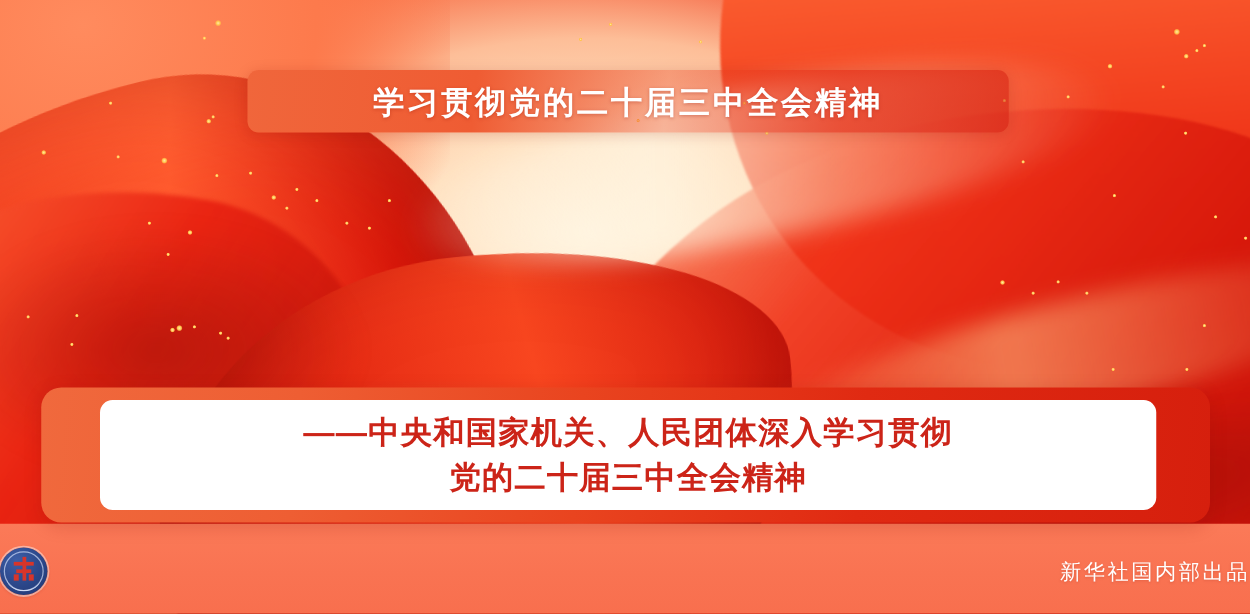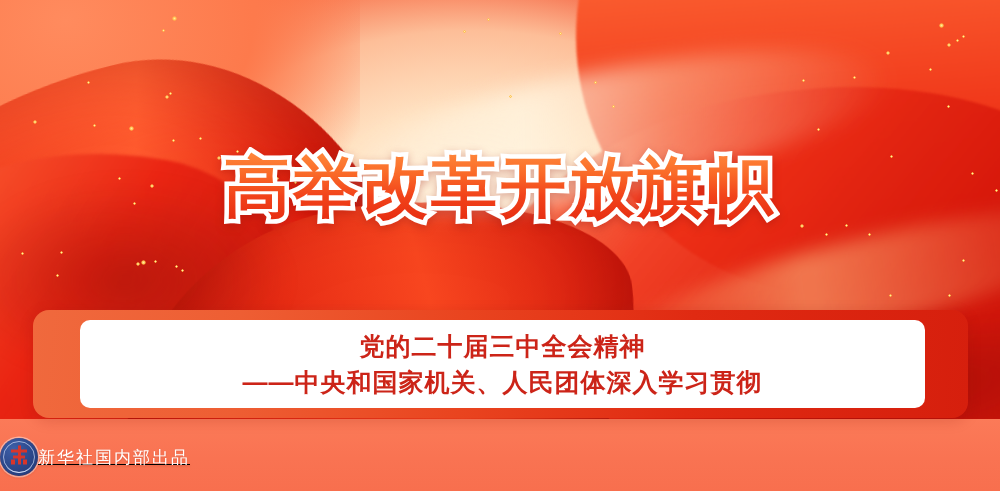--- a/index.html
+++ b/index.html
@@ -217,23 +217,22 @@
   }
 
   
   .footer {
     position: absolute;
     left: 0; right: 0;
     bottom: 8px;
     height: 52px;
     display: flex;
     align-items: center;
-    justify-content: flex-start;
-    gap: 0;
-    text-decoration: underline;
+    justify-content: space-between;
+    gap: 12px;
   }
   .footer-logo {
     position: relative;
     width: 38px; height: 38px;
     border-radius: 50%;
     background: radial-gradient(circle at 35% 28%, #3D5FA8 0%, #2E4A8E 45%, #1F3570 100%);
     box-shadow: 0 0 0 1.5px rgba(255,255,255,0.45), 0 1px 3px rgba(120,15,8,0.3);
     overflow: hidden;
     flex: none;
   }
@@ -346,33 +345,32 @@
       <span class="sparkle" style="left: 961.5px; top: 258.5px; width: 3px; height: 3px;"></span>
       <span class="sparkle" style="left: 888.5px; top: 293.5px; width: 3px; height: 3px;"></span>
       <span class="sparkle" style="left: 171.5px; top: 138.5px; width: 3px; height: 3px;"></span>
       <span class="sparkle" style="left: 198.5px; top: 136.5px; width: 3px; height: 3px;"></span>
       <span class="sparkle" style="left: 251.5px; top: 158.5px; width: 3px; height: 3px;"></span>
       <span class="sparkle" style="left: 309.5px; top: 158.5px; width: 3px; height: 3px;"></span>
       <span class="sparkle" style="left: 55.5px; top: 273.5px; width: 3px; height: 3px;"></span>
       <span class="sparkle" style="left: 20.5px; top: 251.5px; width: 3px; height: 3px;"></span>
     </div>
 
+  <div class="top-banner">
+    <span class="top-banner-text">学习贯彻党的二十届三中全会精神</span>
+  </div>
 
   <div class="main-title">
-    <div class="title-line">
-      <span class="outline">高举改革开放旗帜</span>
-      <span class="fill">高举改革开放旗帜</span>
-    </div>
     <br>
   </div>
 
   <div class="sub-frame"></div>
   <div class="sub-white">
+    <div class="sub-line">——中央和国家机关、人民团体深入学习贯彻</div>
     <div class="sub-line">党的二十届三中全会精神</div>
-    <div class="sub-line">——中央和国家机关、人民团体深入学习贯彻</div>
   </div>
 
   <div class="footer">
     <div class="footer-logo">
       <span class="ring"></span>
       <span class="mark">
         <i class="lg-h1"></i>
         <i class="lg-h2"></i>
         <i class="lg-v"></i>
         <i class="lg-l"></i>

